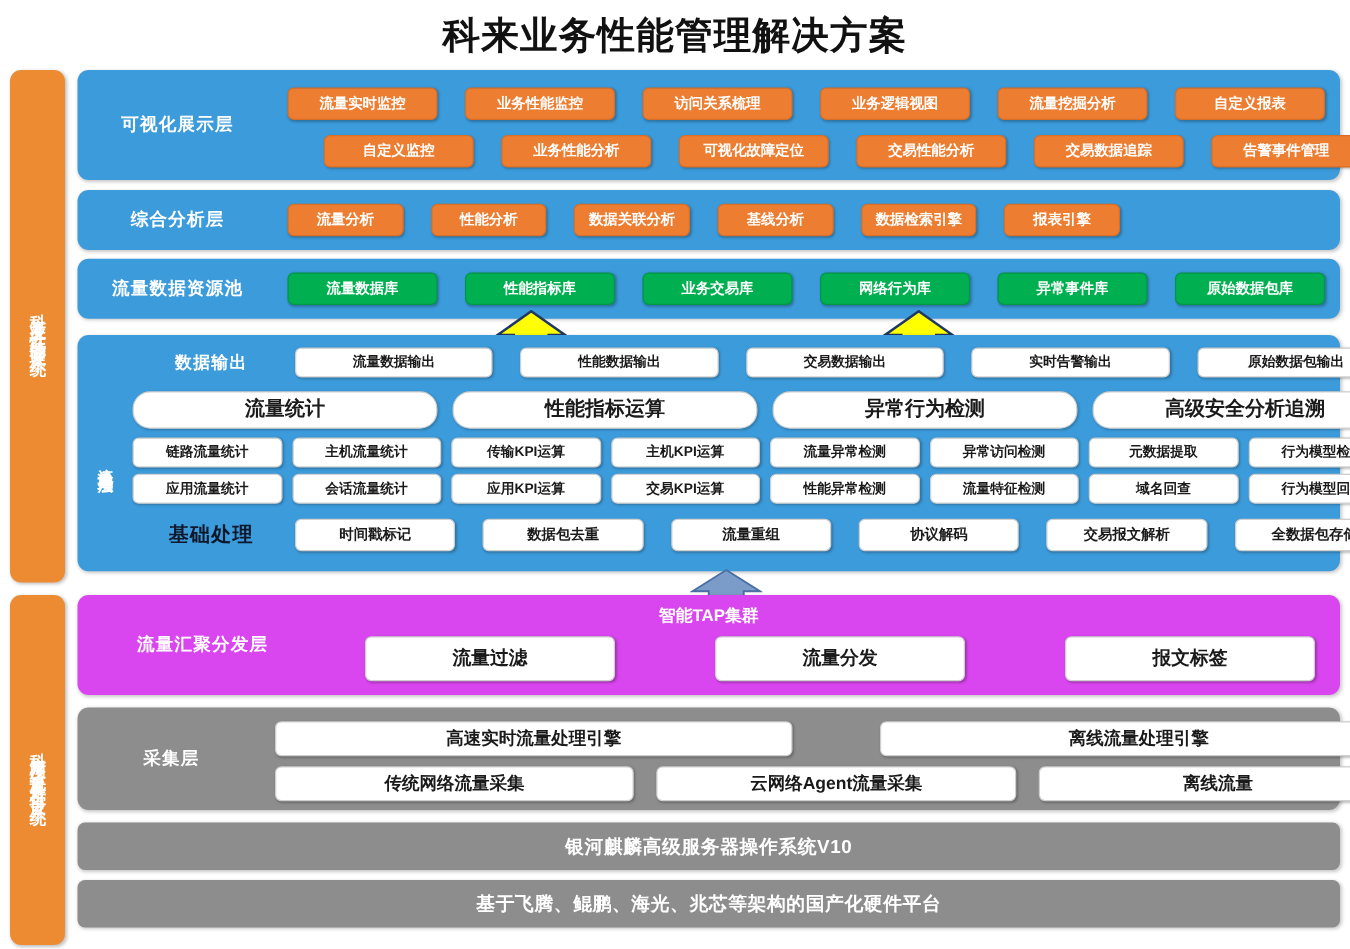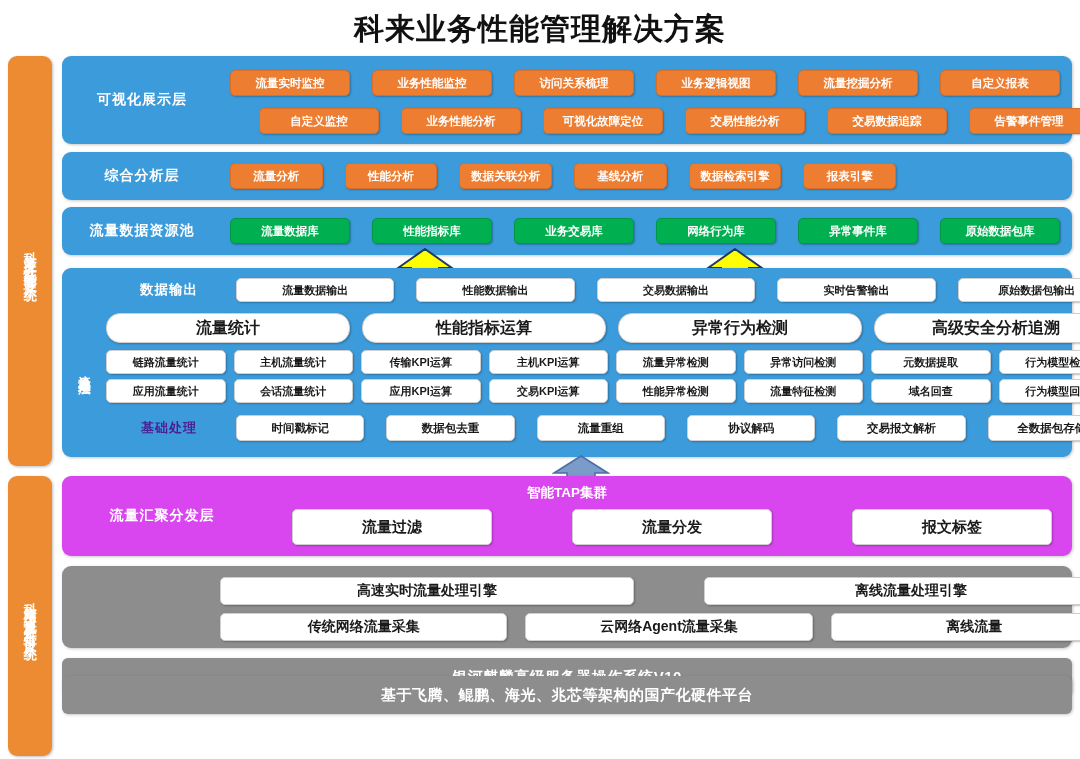--- a/index.html
+++ b/index.html
@@ -156,21 +156,21 @@
 
   #row-detail-1 { left: 44px; top: 82px; width: 1012px; height: 24px; gap: 8px; }
   #row-detail-2 { left: 44px; top: 111px; width: 1012px; height: 24px; gap: 8px; }
   #row-detail-1 .pill, #row-detail-2 .pill { font-size: 11px; }
 
   #label-basic {
     position: absolute;
     left: 52px; top: 147px;
     width: 110px; height: 26px;
     display: flex; align-items: center; justify-content: center;
-    color: #4c1d95; font-size: 13px; font-weight: bold; letter-spacing: 1px;
+    color: #0f172a; font-size: 16px; font-weight: bold; letter-spacing: 1px;
   }
   #row-basic {
     left: 174px; top: 147px; width: 880px; height: 26px;
     display: flex; gap: 22px;
   }
   #row-basic .pill { font-size: 11.5px; }
 
   
   #band-tap { top: 424px; height: 80px; }
   #tap-title {
@@ -206,21 +206,21 @@
     display: flex;
     align-items: center;
     justify-content: center;
     color: #ffffff;
     font-size: 15px;
     font-weight: bold;
     letter-spacing: .5px;
     box-shadow: 1px 1px 3px rgba(0,0,0,.22);
   }
   #bar-os  { top: 606px; background: #8D8D8D; }
-  #bar-hw  { top: 624px; background: #8D8D8D; }
+  #bar-hw  { top: 652px; background: #8D8D8D; }
   .arrow-up {
     position: absolute;
   }
   .arrow-up svg { display: block; }
 </style>
 </head>
 <body>
 
 <div id="page-title">科来业务性能管理解决方案</div>
 
@@ -361,20 +361,23 @@
       <span class="band-label">流量汇聚分发层</span>
     </div>
     <div class="row" id="row-tap">
       <div class="pill white">流量过滤</div>
       <div class="pill white">流量分发</div>
       <div class="pill white">报文标签</div>
     </div>
   </div>
 
   <div class="band gray" id="band-collect">
+    <div class="left-label">
+      <span class="band-label">采集层</span>
+    </div>
     <div class="collect-row" id="row-collect-1">
       <div class="pill white">高速实时流量处理引擎</div>
       <div class="pill white">离线流量处理引擎</div>
     </div>
     <div class="collect-row" id="row-collect-2">
       <div class="pill white">传统网络流量采集</div>
       <div class="pill white">云网络Agent流量采集</div>
       <div class="pill white">离线流量</div>
     </div>
   </div>

